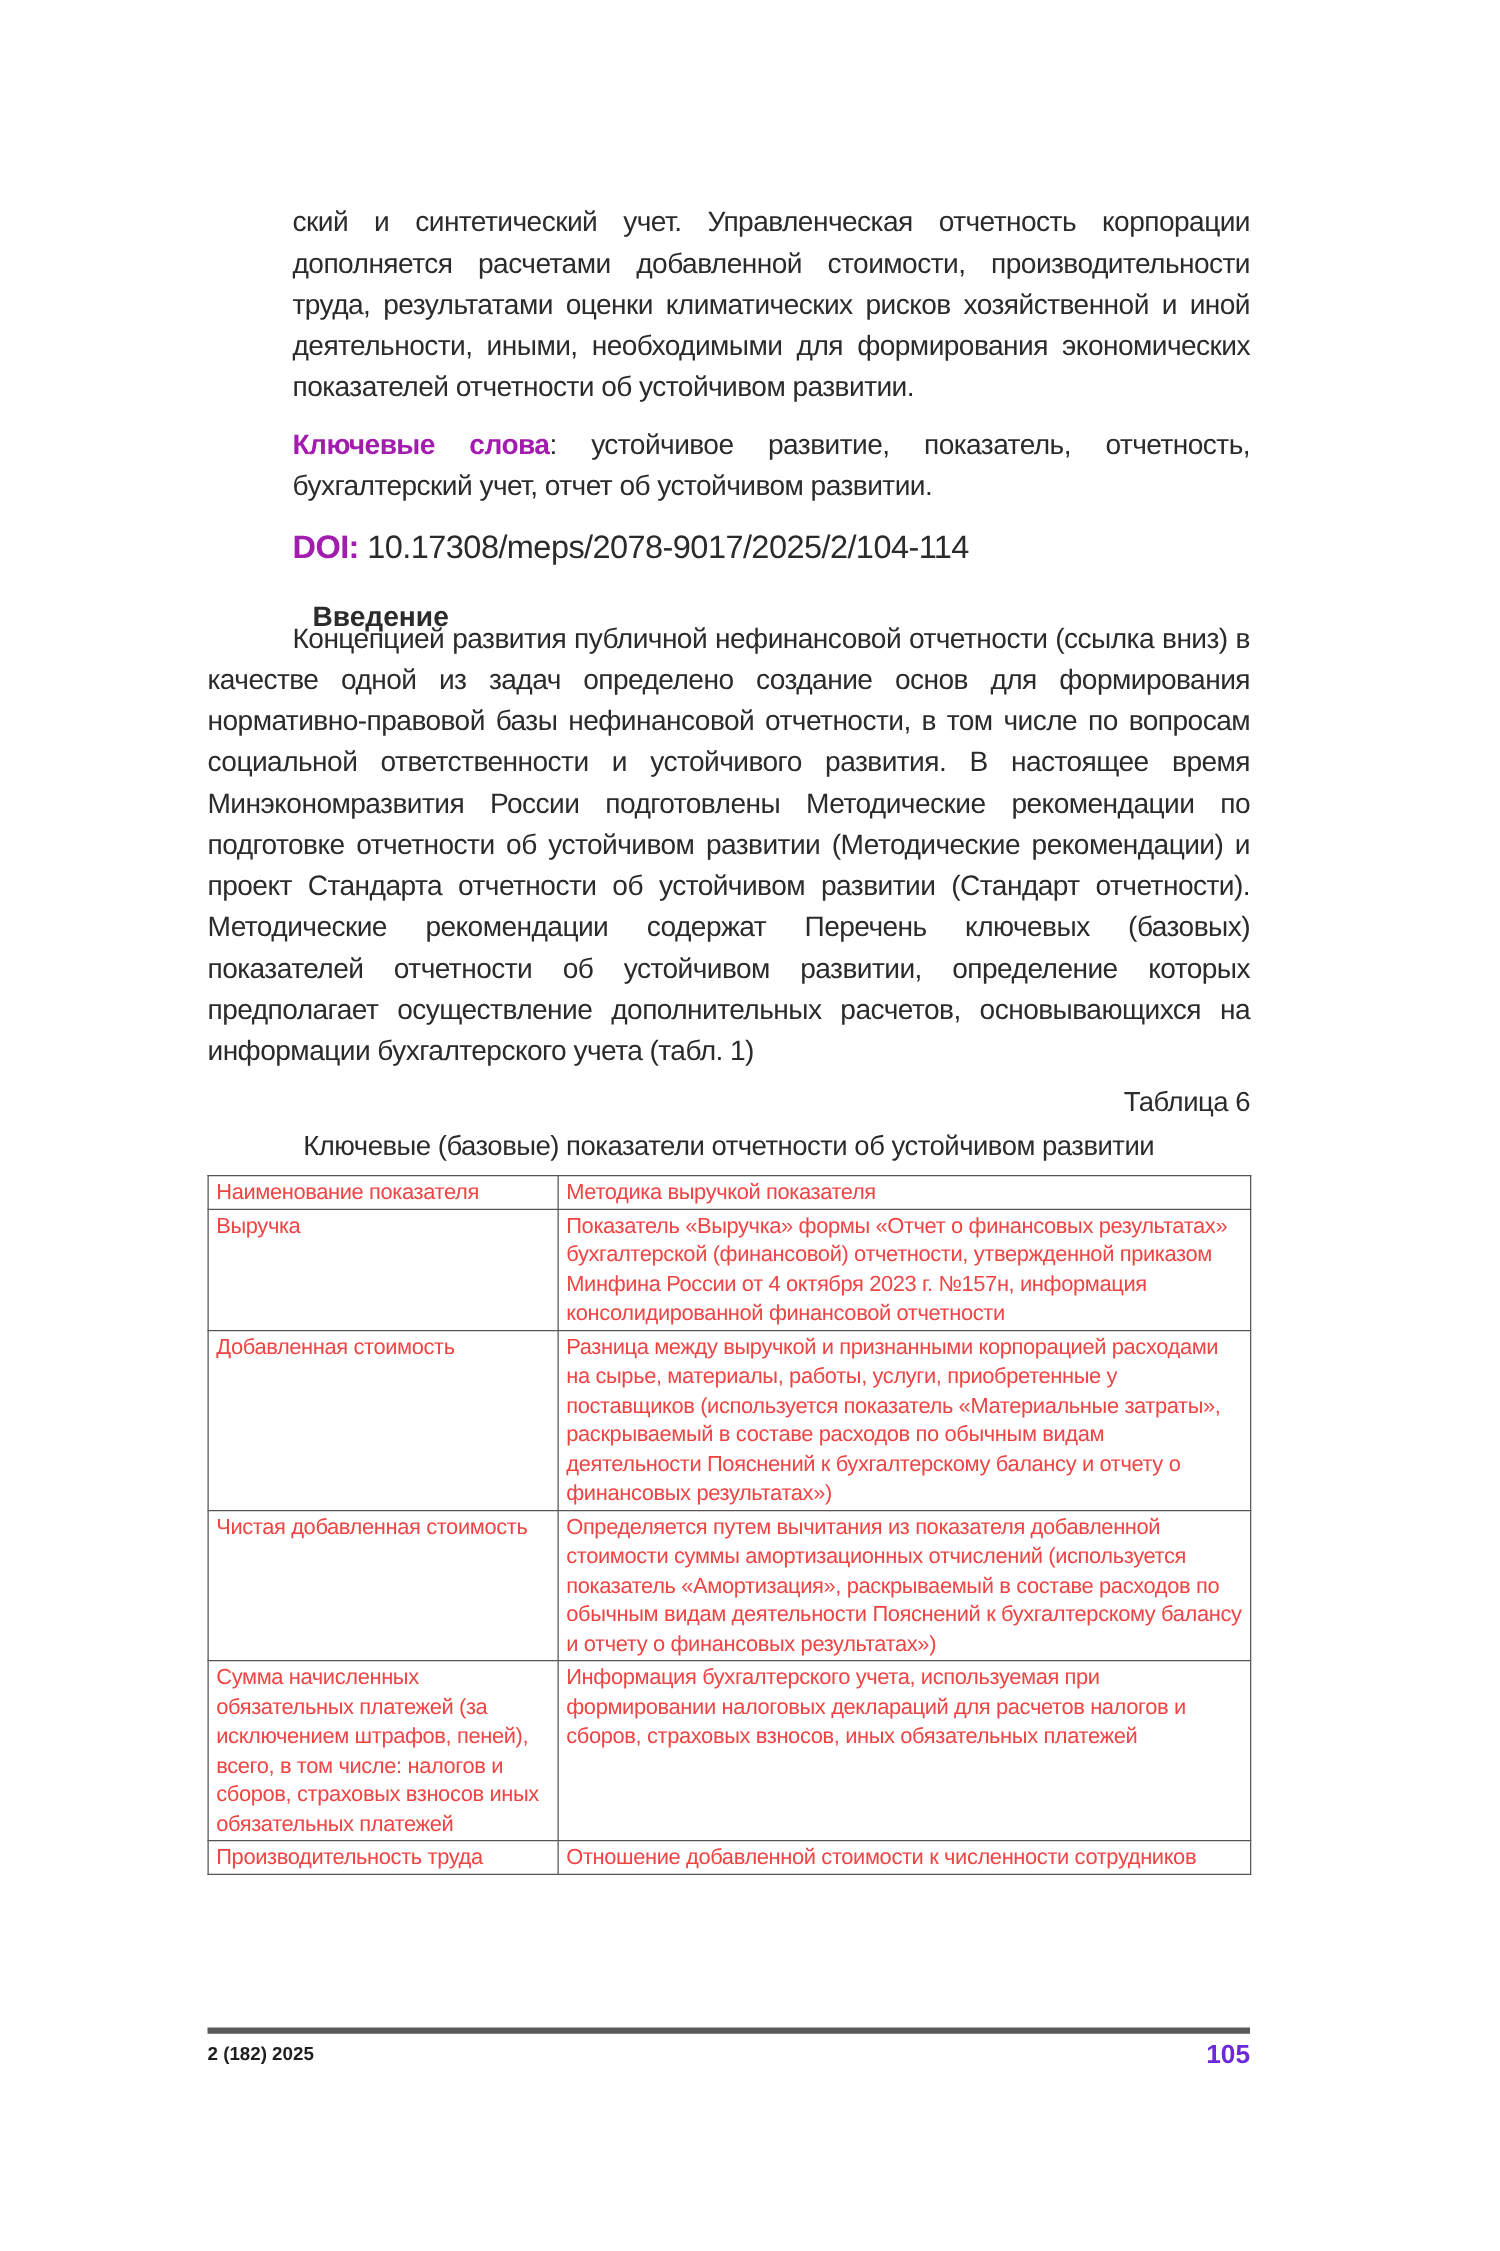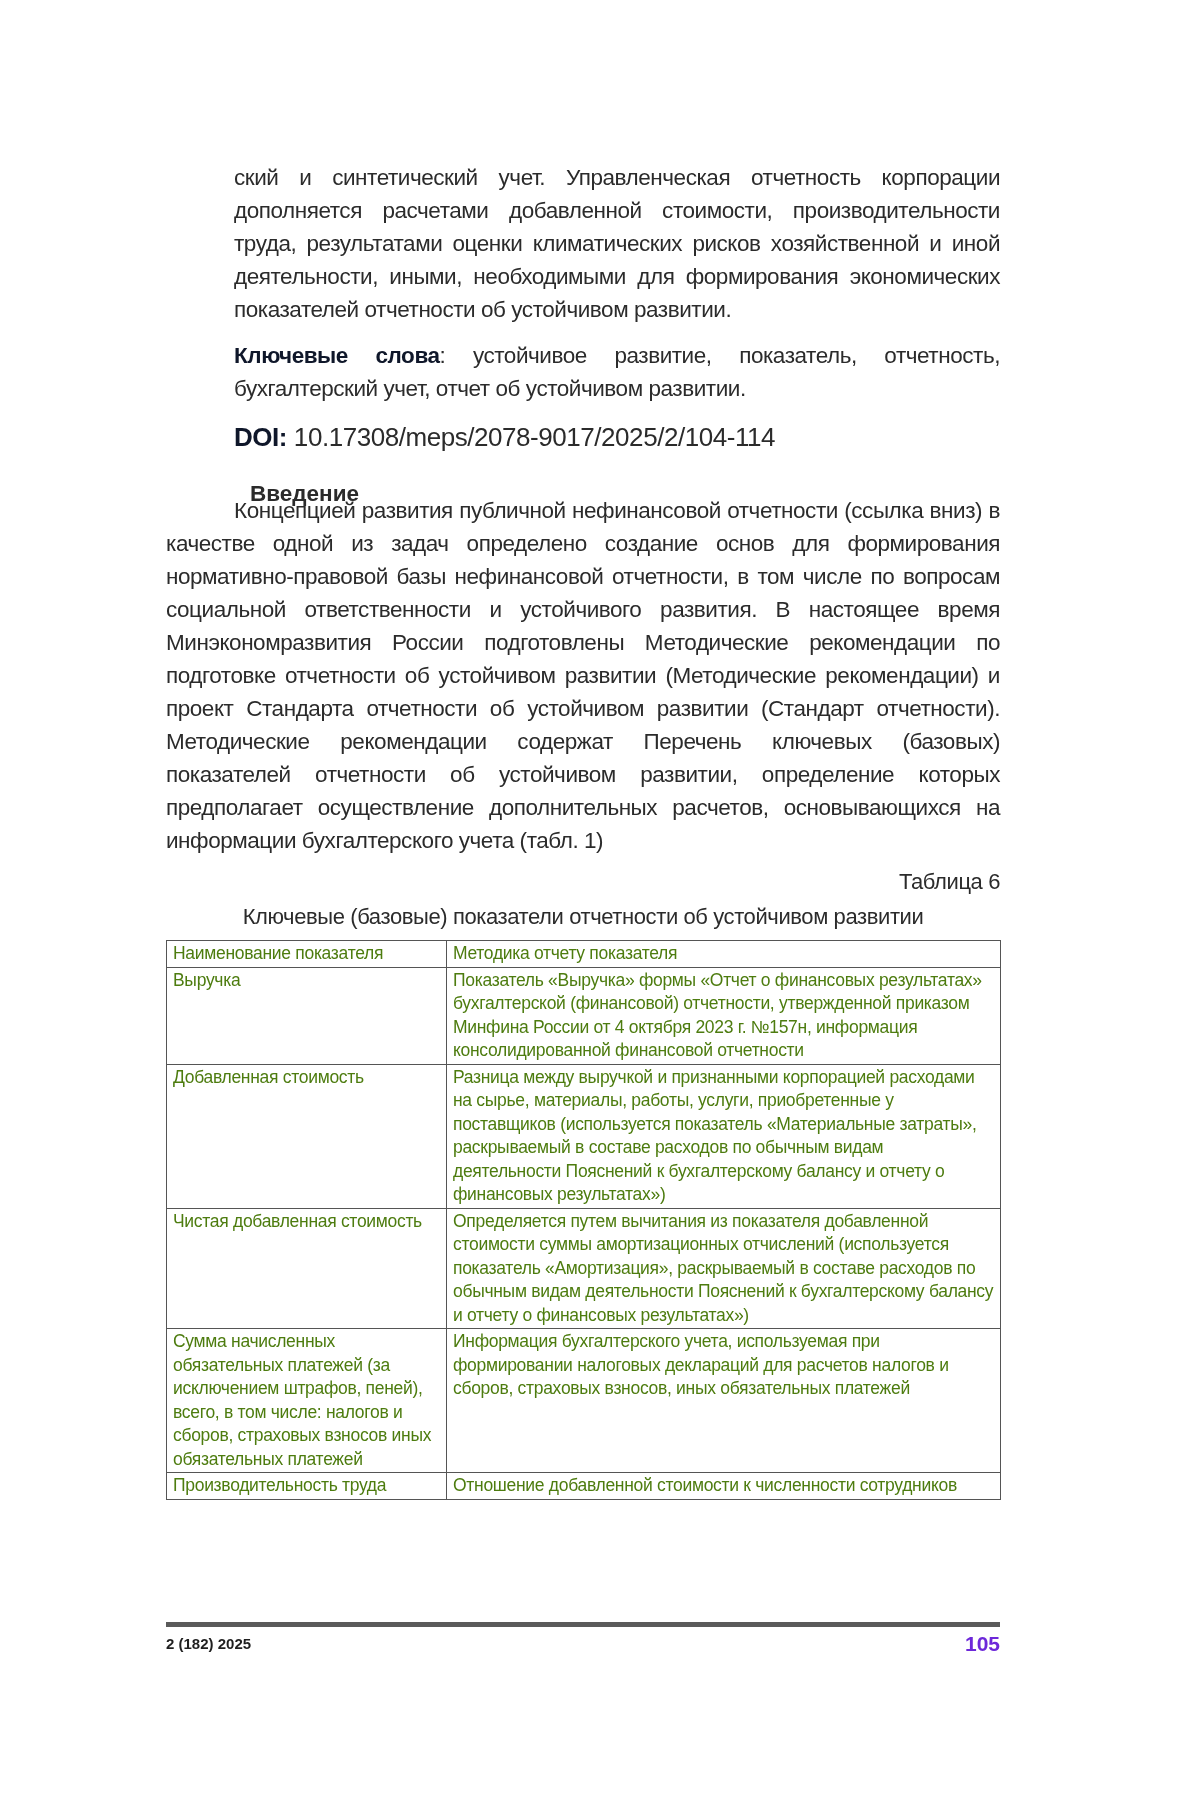--- a/index.html
+++ b/index.html
@@ -11,27 +11,27 @@
   .page { position: absolute; left: 166px; top: 0; width: 834px; }
   .para {
     font-size: 22.5px; line-height: 33px; text-align: justify;
     font-stretch: condensed; letter-spacing: -0.45px; margin: 0;
   }
   .p-abstract { position: absolute; left: 68px; top: 161px; width: 766px; }
   .p-keywords { position: absolute; left: 68px; top: 339px; width: 766px; }
   .p-doi { position: absolute; left: 68px; top: 421px; width: 766px; font-size: 26px; }
   .h-intro { position: absolute; left: 68px; top: 463px; font-weight: bold; font-size: 22.5px; line-height: 30px; margin:16px; }
   .p-intro { position: absolute; left: 0; top: 494px; width: 834px; text-indent: 68px; }
-  .b { font-weight: bold; color: #0f172a; }
+  .b { font-weight: bold; color: #a21caf; }
   .tbl-num { position: absolute; right: 0; top: 867px; font-size: 22px; line-height: 30px; letter-spacing: -0.4px; }
   .tbl-title { position: absolute; left: 0; width: 834px; top: 902px; text-align: center; font-size: 22px; line-height: 30px; letter-spacing: -0.4px; }
   table.t1 {
     position: absolute; left: 0; top: 940px; width: 834px;
     border-collapse: collapse; table-layout: fixed;
-    font-size: 17.5px; line-height: 23.5px; letter-spacing: -0.3px; color: #4d7c0f;
+    font-size: 17.5px; line-height: 23.5px; letter-spacing: -0.3px; color: #ef4444;
   }
   table.t1 td {
     border: 1.5px solid #555; vertical-align: top; padding: 1px 6px 1px 6px;
   }
   table.t1 col.c1 { width: 280px; }
   table.t1 col.c2 { width: 554px; }
   .footer-rule { position: absolute; left: 0; top: 1622px; width: 834px; height: 5px; background: #5a5a5a; }
   .footer-left { position: absolute; left: 0; top: 1630px; font-weight: bold; font-size: 15px; line-height: 28px; color: #1f1f1f; }
   .footer-right { position: absolute; right: 0; top: 1630px; font-weight: bold; font-size: 21px; line-height: 28px; color: #6d28d9; }
 </style>
@@ -54,21 +54,21 @@
   <div class="tbl-title">Ключевые (базовые) показатели отчетности об устойчивом развитии</div>
 
   <table class="t1">
     <colgroup>
         <col class="c1">
         <col class="c2">
       </colgroup>
     <tbody>
         <tr>
       <td>Наименование показателя</td>
-      <td>Методика отчету показателя</td>
+      <td>Методика выручкой показателя</td>
     </tr>
     <tr>
       <td>Выручка</td>
       <td>Показатель «Выручка» формы «Отчет о финансовых результатах» бухгалтерской (финансовой) отчетности, утвержденной приказом Минфина России от 4 октября 2023 г. №157н, информация консолидированной финансовой отчетности</td>
     </tr>
     <tr>
       <td>Добавленная стоимость</td>
       <td>Разница между выручкой и признанными корпорацией расходами на сырье, материалы, работы, услуги, приобретенные у поставщиков (используется показатель «Материальные затраты», раскрываемый в составе расходов по обычным видам деятельности Пояснений к бухгалтерскому балансу и отчету о финансовых результатах»)</td>
     </tr>
     <tr>

